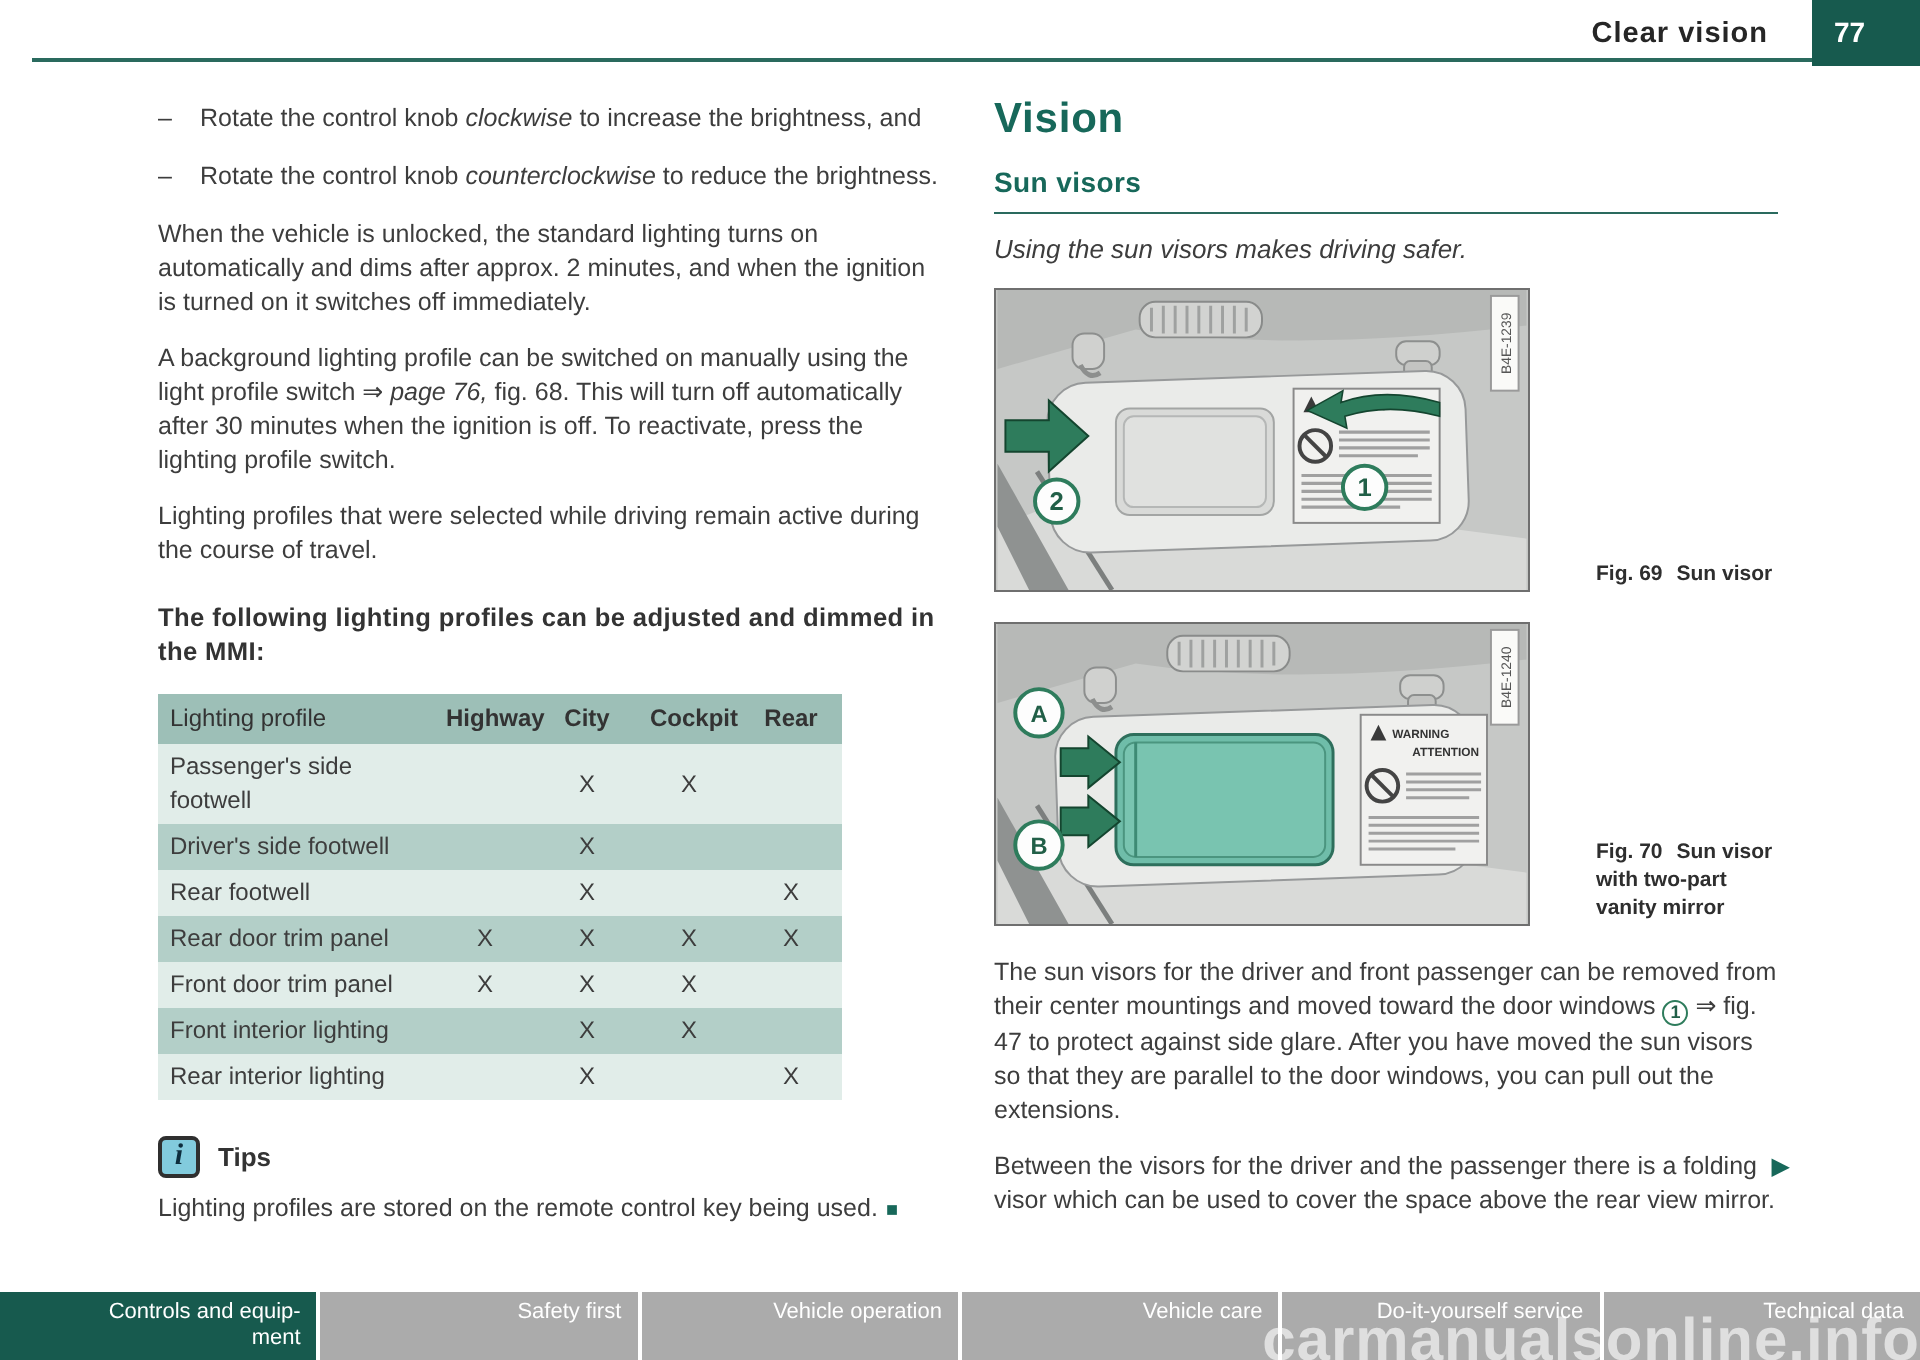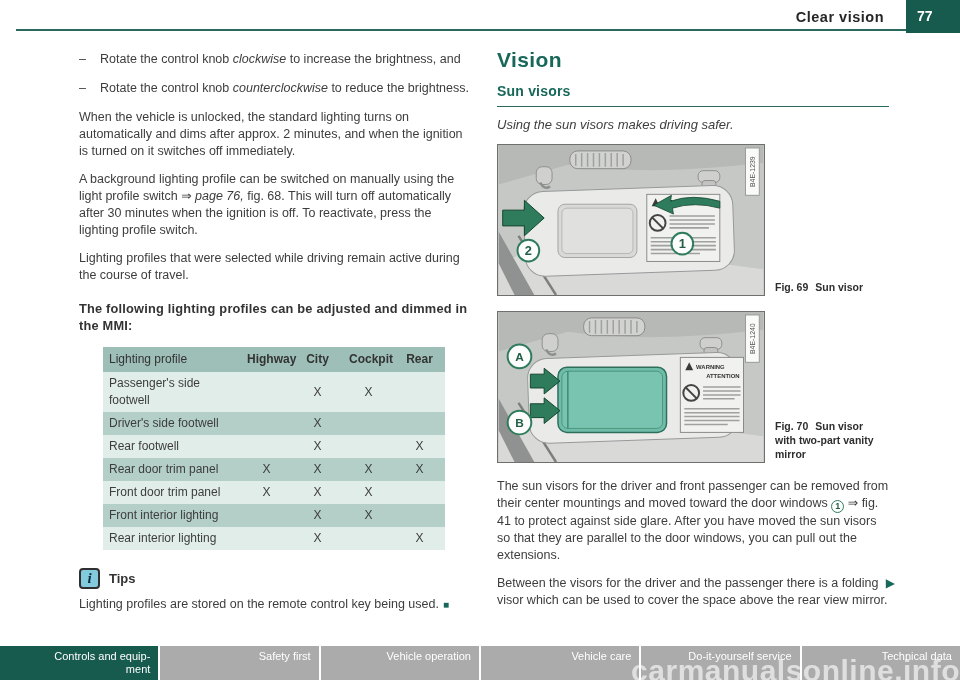--- a/index.html
+++ b/index.html
@@ -17,41 +17,41 @@
   .header-rule { position:absolute; left:0; right:54px; top:29px; height:2px; background:#2a6a5e; }
   
   .main { position:absolute; top:33px; left:0; right:0; bottom:34px; padding:18px 0 0 79px; display:flex; gap:26px; }
   .col { width:392px; }
   p { margin:0 0 11px 0; }
   .em { font-style:italic; }
   .bullet { display:flex; margin:0 0 12px 0; }
   .bullet .dash { width:21px; flex:none; }
   .subheading { font-weight:bold; font-size:12.8px; margin:16px 0 0 0; letter-spacing:.2px; color:#333; }
   
-  table { border-collapse:collapse; width:342px; margin-top:13px; font-size:12px; table-layout:fixed;margin-left:24px; }
+  table { border-collapse:collapse; width:342px; margin-top:13px; font-size:12px; table-layout:fixed; }
   th, td { padding:3px 6px; vertical-align:middle; }
   thead th { background:#9dbfb7; font-weight:bold; text-align:center; padding:4px 6px; color:#333; }
   thead th:first-child { text-align:left; }
   th:first-child, td:first-child { width:138px; text-align:left; font-weight:normal; }
   td { text-align:center; }
   tbody tr:nth-child(odd)  { background:#e1ede9; }
   tbody tr:nth-child(even) { background:#b3cfc8; }
   
   .tips { margin-top:18px; }
   .tips-head { display:flex; align-items:center; gap:9px; margin-bottom:7px; }
   .tips-icon { width:21px; height:21px; border:2px solid #2f2f2f; border-radius:4px; background:#82cbdd; display:flex; align-items:center; justify-content:center; font-family:"Liberation Serif", serif; font-style:italic; font-weight:bold; font-size:15px; color:#0d2d3d; }
   .tips-title { font-weight:bold; font-size:13px; color:#333; }
   .end-marker { color:var(--accent); font-size:10px; margin-left:4px; }
   
   .section-title { font-size:21px; font-weight:bold; color:var(--accent); letter-spacing:.4px; margin:0 0 15px 0; }
   .sub-title { font-size:14px; font-weight:bold; color:var(--accent); letter-spacing:.2px; border-bottom:1px solid #2a6a5e; padding-bottom:6px; margin:0 0 9px 0; }
   .lead { font-style:italic; font-size:13px; margin-bottom:11px; }
   .fig-row { display:flex; align-items:flex-end; gap:10px; margin:0 0 15px 0; }
   .fig-img { width:268px; height:152px; border:1px solid #6f6f6f; background:#c6c8c6; flex:none; }
-  .fig-caption { width:112px; font-weight:bold; font-size:10.5px; line-height:14px; color:#2e2e2e; padding-bottom:2px; }
+  .fig-caption { width:112px; font-weight:bold; font-size:10.5px; line-height:14px; color:#2e2e2e; padding-bottom:2px;margin-left:23px; }
   .fig-label { margin-right:7px; }
   .callout-inline { display:inline-flex; width:13px; height:13px; border:1.4px solid #2e7c5c; border-radius:50%; align-items:center; justify-content:center; font-size:9px; font-weight:bold; color:#215f47; vertical-align:-2px; }
   .continue-marker { float:right; color:var(--accent); font-size:12px; margin-right:-6px; }
   
   .footer { position:absolute; bottom:0; left:0; right:0; height:34px; display:flex; gap:2px; background:#fff; }
   .tab { flex:1; background:#ababab; color:#fff; font-weight:normal; font-size:11px; line-height:13px; text-align:right; padding:4px 8px 0 4px; white-space:pre-line; }
   .tab.active { background:var(--accent-dark); }
   .watermark { position:absolute; right:0; bottom:1px; font-size:30px; font-weight:bold; color:rgba(255,255,255,.62); letter-spacing:.5px; z-index:5; pointer-events:none; }
 </style>
 </head>
@@ -257,21 +257,21 @@
           <text x="21" y="116.5" text-anchor="middle" font-size="12" font-weight="bold" fill="#215f47" font-family="Liberation Sans, sans-serif">B</text>
         </g>
         <g>
           <rect x="250" y="3" width="14" height="48" fill="#fafaf8" stroke="#9a9a9a"></rect>
           <text transform="rotate(-90 257 27)" x="257" y="30" text-anchor="middle" font-size="7" fill="#555" font-family="Liberation Sans, sans-serif">B4E-1240</text>
         </g>
       </svg>
       <div class="fig-caption"><span class="fig-label">Fig. 70</span><span>Sun visor with two-part vanity mirror</span></div>
     </div>
 
-    <p><span>The sun visors for the driver and front passenger can be removed from their center mountings and moved toward the door windows </span><span class="callout-inline">1</span><span> ⇒ fig. 41 to protect against side glare. After you have moved the sun visors so that they are parallel to the door windows, you can pull out the extensions.</span></p>
+    <p><span>The sun visors for the driver and front passenger can be removed from their center mountings and moved toward the door windows </span><span class="callout-inline">1</span><span> ⇒ fig. 47 to protect against side glare. After you have moved the sun visors so that they are parallel to the door windows, you can pull out the extensions.</span></p>
 
     <p><span class="continue-marker">▶</span><span>Between the visors for the driver and the passenger there is a folding visor which can be used to cover the space above the rear view mirror.</span></p>
 
   </div>
 </div>
 
 <div class="footer">
     <div class="tab active">Controls and equip-
 ment</div>
     <div class="tab">Safety first</div>

